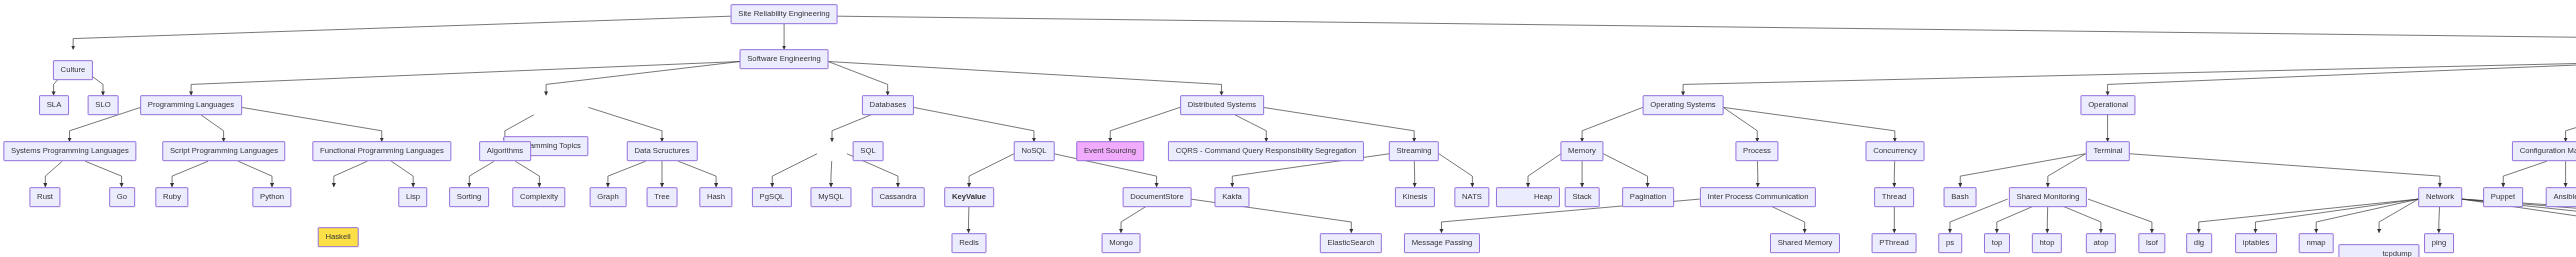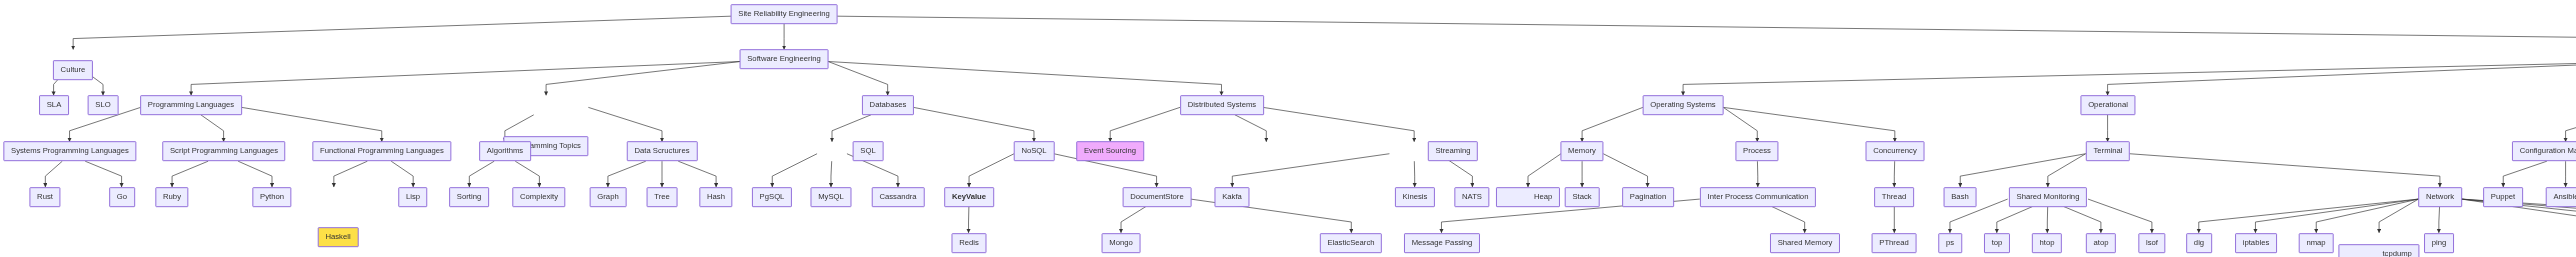--- a/index.html
+++ b/index.html
@@ -176,21 +176,22 @@
     <div class="node" style="left: 831px; top: 197px; background: rgb(236, 236, 255); border: 0.5px solid rgb(147, 112, 219); color: rgb(51, 51, 51);">MySQL</div>
     <div class="node" style="left: 898px; top: 197px; background: rgb(236, 236, 255); border: 0.5px solid rgb(147, 112, 219); color: rgb(51, 51, 51);">Cassandra</div>
     <div class="node" style="left: 1034px; top: 151px; background: rgb(236, 236, 255); border: 0.5px solid rgb(147, 112, 219); color: rgb(51, 51, 51);">NoSQL</div>
     <div class="node" style="left: 969px; top: 197px; background: rgb(236, 236, 255); border: 0.5px solid rgb(147, 112, 219); color: rgb(51, 51, 51); font-weight: bold;">KeyValue</div>
     <div class="node" style="left: 969px; top: 243px; background: rgb(236, 236, 255); border: 0.5px solid rgb(147, 112, 219); color: rgb(51, 51, 51);">Redis</div>
     <div class="node" style="left: 1157px; top: 197px; background: rgb(236, 236, 255); border: 0.5px solid rgb(147, 112, 219); color: rgb(51, 51, 51);">DocumentStore</div>
     <div class="node" style="left: 1121px; top: 243px; background: rgb(236, 236, 255); border: 0.5px solid rgb(147, 112, 219); color: rgb(51, 51, 51);">Mongo</div>
     <div class="node" style="left: 1351px; top: 243px; background: rgb(236, 236, 255); border: 0.5px solid rgb(147, 112, 219); color: rgb(51, 51, 51);">ElasticSearch</div>
     <div class="node" style="left: 1222px; top: 105px; background: rgb(236, 236, 255); border: 0.5px solid rgb(147, 112, 219); color: rgb(51, 51, 51);">Distributed Systems</div>
     <div class="node" style="left: 1110px; top: 151px; background: #f0abfc; border: 0.5px solid rgb(147, 112, 219); color: rgb(51, 51, 51);">Event Sourcing</div>
-    <div class="node" style="left: 1414px; top: 151px; background: rgb(236, 236, 255); border: 0.5px solid rgb(147, 112, 219); color: rgb(51, 51, 51); margin-left: 39px;">Streaming</div>
+    <div class="node" style="left: 1266px; top: 151px; background: rgb(236, 236, 255); border: 0.5px solid rgb(147, 112, 219); color: rgb(51, 51, 51);">CQRS - Command Query Responsibility Segregation</div>
+    <div class="node" style="left: 1414px; top: 151px; background: rgb(236, 236, 255); border: 0.5px solid rgb(147, 112, 219); color: rgb(51, 51, 51);">Streaming</div>
     <div class="node" style="left: 1232px; top: 197px; background: rgb(236, 236, 255); border: 0.5px solid rgb(147, 112, 219); color: rgb(51, 51, 51);">Kakfa</div>
     <div class="node" style="left: 1415px; top: 197px; background: rgb(236, 236, 255); border: 0.5px solid rgb(147, 112, 219); color: rgb(51, 51, 51);">Kinesis</div>
     <div class="node" style="left: 1472px; top: 197px; background: rgb(236, 236, 255); border: 0.5px solid rgb(147, 112, 219); color: rgb(51, 51, 51);">NATS</div>
     <div class="node" style="left: 1683px; top: 105px; background: rgb(236, 236, 255); border: 0.5px solid rgb(147, 112, 219); color: rgb(51, 51, 51);">Operating Systems</div>
     <div class="node" style="left: 1582px; top: 151px; background: rgb(236, 236, 255); border: 0.5px solid rgb(147, 112, 219); color: rgb(51, 51, 51);">Memory</div>
     <div class="node" style="left: 1528px; top: 197px; background: rgb(236, 236, 255); border: 0.5px solid rgb(147, 112, 219); color: rgb(51, 51, 51); padding-left: 37px;">Heap</div>
     <div class="node" style="left: 1582px; top: 197px; background: rgb(236, 236, 255); border: 0.5px solid rgb(147, 112, 219); color: rgb(51, 51, 51);">Stack</div>
     <div class="node" style="left: 1648px; top: 197px; background: rgb(236, 236, 255); border: 0.5px solid rgb(147, 112, 219); color: rgb(51, 51, 51);">Pagination</div>
     <div class="node" style="left: 1757px; top: 151px; background: rgb(236, 236, 255); border: 0.5px solid rgb(147, 112, 219); color: rgb(51, 51, 51);">Process</div>
     <div class="node" style="left: 1758px; top: 197px; background: rgb(236, 236, 255); border: 0.5px solid rgb(147, 112, 219); color: rgb(51, 51, 51);">Inter Process Communication</div>

